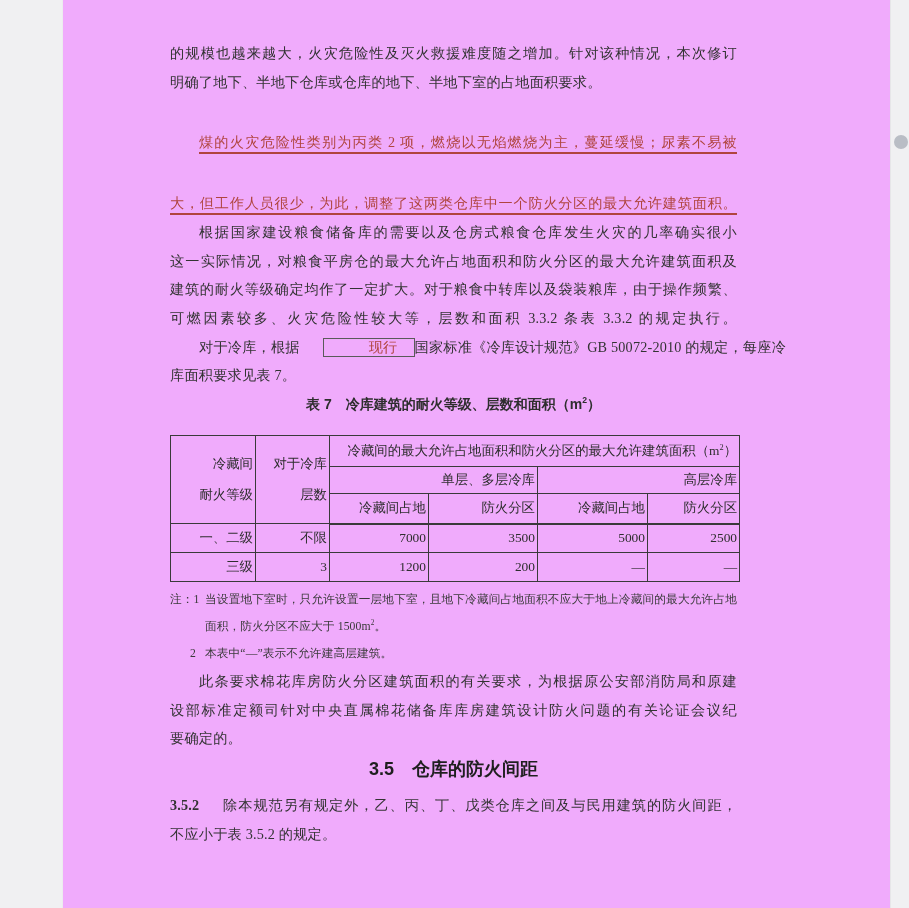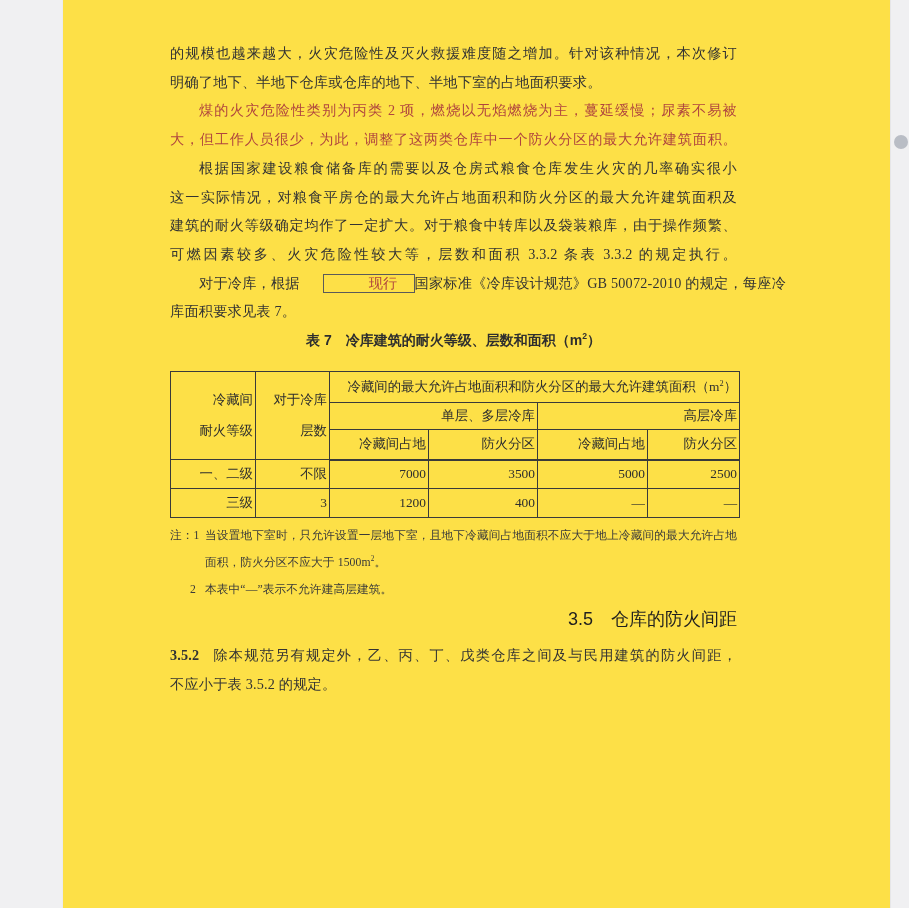--- a/index.html
+++ b/index.html
@@ -8,21 +8,21 @@
     position: relative;
     background: #f0f0f2;
     overflow: hidden;
     font-family: "Liberation Serif", serif;
     color: #333333;
   }
   .page {
     position: absolute;
     left: 62px; top: 0;
     width: 829px; height: 908px;
-    background: #fde047;
+    background: #f0abfc;
     border-left: 1px solid #ececee;
     border-right: 1px solid #e6e6e8;
   }
   .content {
     position: absolute;
     left: 107px; top: 39px;
     width: 567px;
   }
   .para { width: 567px; }
   .line {
@@ -30,23 +30,25 @@
     line-height: 28.7px;
     text-align: justify;
     text-align-last: justify;
     letter-spacing: 0.2px;
     white-space: nowrap;
   }
   .line.last { text-align-last: auto; white-space: normal; }
   .indent { text-indent: 29px; }
   .red-para .line {
     color: #b0453e;
+    text-decoration: underline;
     text-decoration-color: #b0453e;
     text-decoration-thickness: 1.5px;
     text-underline-offset: 4.5px;
+    margin-top: 32px;
   }
   .rev-box {
     display: inline-block;
     border: 1px solid #5a5a5a;
     color: #b0453e;
     padding: 0 16px;
     line-height: 17px;
     margin-left: 23px;
   }
   sup { font-size: 62%; vertical-align: super; line-height: 0; }
@@ -95,30 +97,30 @@
   .note-label.n2 { padding-left: 20px; }
   .note-content { flex: 1 1 auto; min-width: 0; }
   .note-content .line {
     font-size: 11.7px;
     line-height: 27px;
     letter-spacing: 0.1px;
   }
 
   
   .section-heading {
-    text-align: right;
+    text-align: center;
     font-family: "Liberation Sans", sans-serif;
-    font-weight: normal;
+    font-weight: bold;
     font-size: 18px;
     line-height: 26px;
     color: #1f1f1f;
     margin-top: 3px;
     margin-bottom: 9px;
   }
-  .clause-num { font-weight: bold; margin-right: 13px; font-family: Liberation Serif, serif; }
+  .clause-num { font-weight: bold; margin-right: 23px; font-family: Liberation Serif, serif; }
 
   
   .scroll-track {
     position: absolute;
     right: 0; top: 0;
     width: 17px; height: 908px;
     background: #f0f0f2;
   }
   .scroll-dot {
     position: absolute;
@@ -198,21 +200,21 @@
           <td>不限</td>
           <td>7000</td>
           <td>3500</td>
           <td>5000</td>
           <td>2500</td>
         </tr>
         <tr class="r5">
           <td>三级</td>
           <td>3</td>
           <td>1200</td>
-          <td>400</td>
+          <td>200</td>
           <td>—</td>
           <td>—</td>
         </tr>
       </tbody>
     </table>
 
     <div class="notes">
       <div class="note-row">
         <span class="note-label">注：1</span>
         <div class="note-content">
@@ -221,20 +223,25 @@
         </div>
       </div>
       <div class="note-row">
         <span class="note-label n2">2</span>
         <div class="note-content">
           <div class="line last">本表中“—”表示不允许建高层建筑。</div>
         </div>
       </div>
     </div>
 
+    <div class="para">
+      <div class="line indent">此条要求棉花库房防火分区建筑面积的有关要求，为根据原公安部消防局和原建</div>
+      <div class="line">设部标准定额司针对中央直属棉花储备库库房建筑设计防火问题的有关论证会议纪</div>
+      <div class="line last">要确定的。</div>
+    </div>
 
     <div class="section-heading">3.5　仓库的防火间距</div>
 
     <div class="para">
       <div class="line"><span class="clause-num">3.5.2</span><span>除本规范另有规定外，乙、丙、丁、戊类仓库之间及与民用建筑的防火间距，</span></div>
       <div class="line last">不应小于表 3.5.2 的规定。</div>
     </div>
 
   </div>
 </div>

